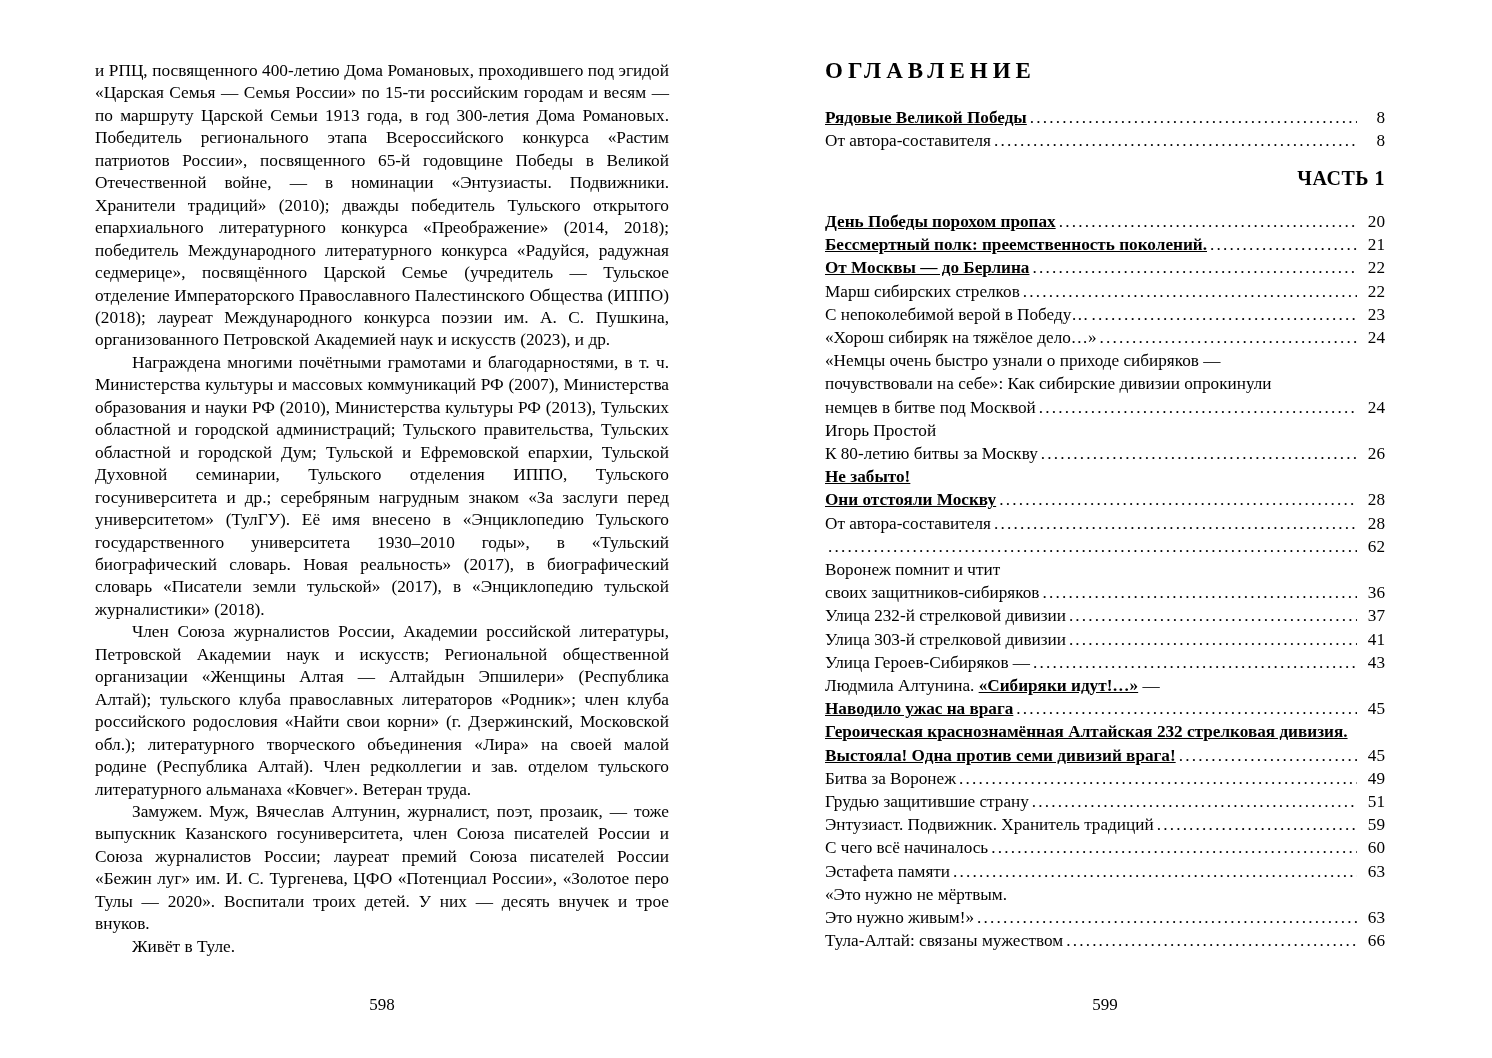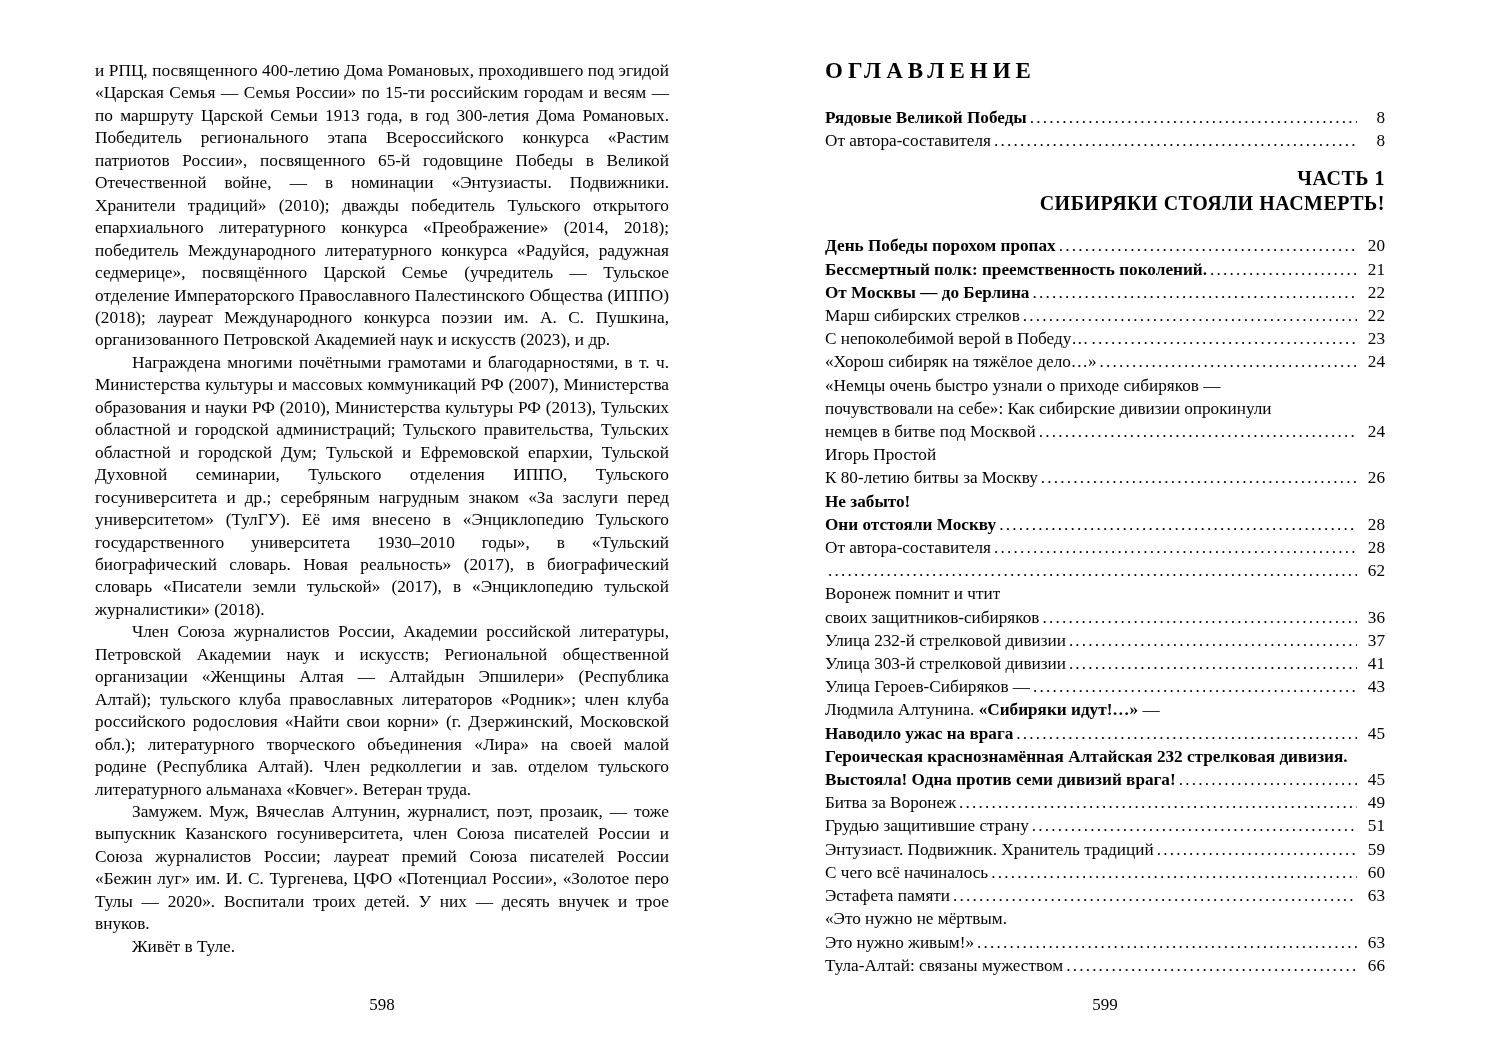--- a/index.html
+++ b/index.html
@@ -27,21 +27,21 @@
     position: absolute; left: 825px; top: 58px; width: 560px;
   }
   .toc-title {
     font-weight: bold;
     font-size: 23px; letter-spacing: 5px;
     margin: 0 0 22px 0;
   }
   .toc-rows { font-size: 17.2px; line-height: 23.2px; }
   .toc-row { display: flex; align-items: baseline; }
   .toc-text { white-space: nowrap; flex: 0 0 auto; }
-  .toc-text .bold { font-weight: bold; }
+  .toc-text .bold { font-weight: bold; text-decoration: underline; }
   .leader {
     flex: 1 1 0; min-width: 0;
     overflow: hidden; white-space: nowrap;
     letter-spacing: 2.2px; margin-left: 3px;
   }
   .toc-page { flex: 0 0 auto; min-width: 24px; text-align: right; margin-left: 4px; }
   .toc-heading {
     text-align: right; font-weight: bold;
     font-size: 20px; line-height: 24.5px; letter-spacing: 0.5px;
     margin: 14px 0 19px 0;
@@ -78,21 +78,20 @@
           <span class="leader">................................................................................................................................................................</span>
           <span class="toc-page">8</span>
         </div>
         <div class="toc-row">
           <span class="toc-text"><span>От автора-составителя</span></span>
           <span class="leader">................................................................................................................................................................</span>
           <span class="toc-page">8</span>
         </div>
         <div class="toc-heading">
           <div>ЧАСТЬ 1</div>
-          <div>СИБИРЯКИ СТОЯЛИ НАСМЕРТЬ!</div>
         </div>
         <div class="toc-row">
           <span class="toc-text"><span class="bold">День Победы порохом пропах</span></span>
           <span class="leader">................................................................................................................................................................</span>
           <span class="toc-page">20</span>
         </div>
         <div class="toc-row">
           <span class="toc-text"><span class="bold">Бессмертный полк: преемственность поколений.</span></span>
           <span class="leader">................................................................................................................................................................</span>
           <span class="toc-page">21</span>

